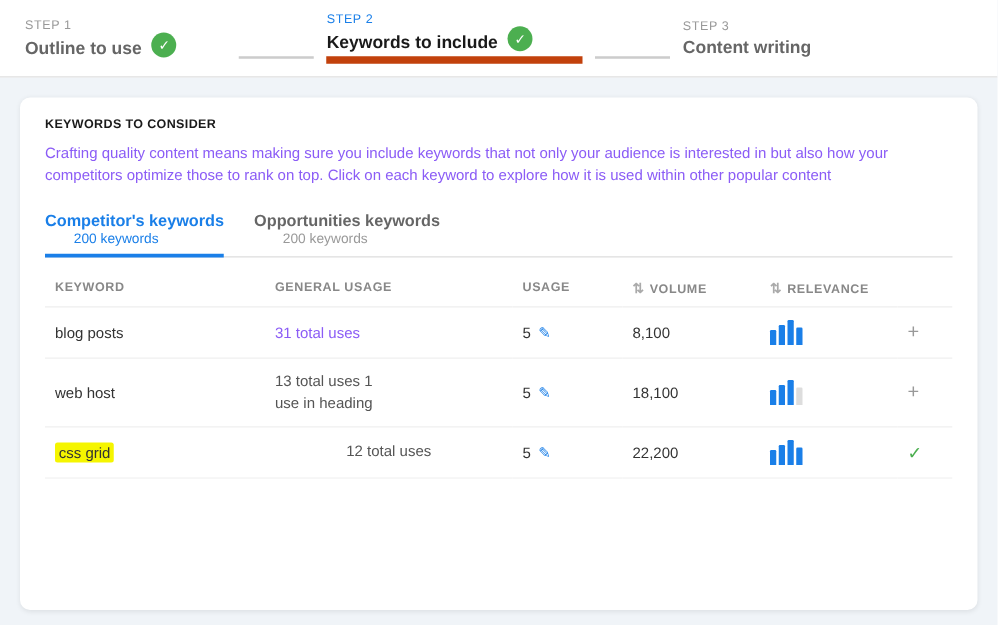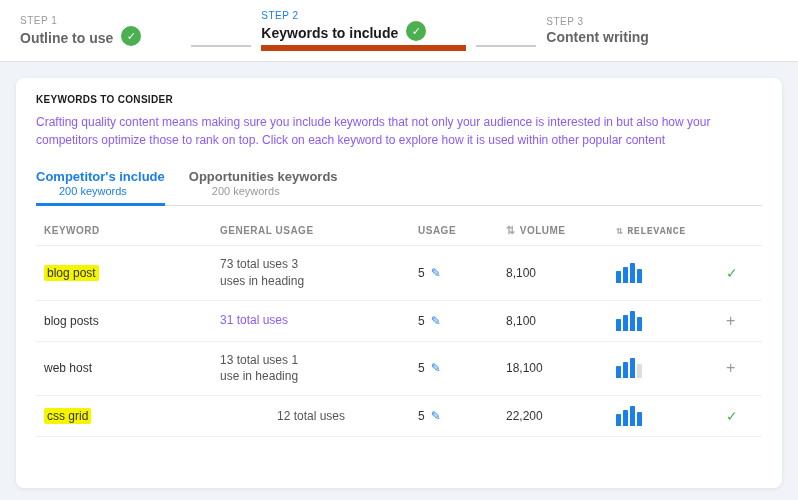--- a/index.html
+++ b/index.html
@@ -221,21 +221,21 @@
     }
     .table-wrapper::-webkit-scrollbar-thumb {
       background: #ccc;
       border-radius: 3px;
     }
 
     .col-keyword { width: 160px; }
     .col-general { width: 180px; }
     .col-usage { width: 80px; }
     .col-volume { width: 100px; }
-    .col-relevance { width: 100px; font-family: Liberation Mono, monospace; }
+    .col-relevance { width: 100px; }
     .col-action { width: 40px; }
   </style>
 </head>
 <body>
 
 <div class="stepper">
   <div class="step">
     <span class="step-number">STEP 1</span>
     <div class="step-header-row">
       <span class="step-label">Outline to use</span>
@@ -262,21 +262,21 @@
     </div>
   </div>
 </div>
 
 <div class="main-card">
   <div class="card-title">KEYWORDS TO CONSIDER</div>
   <div class="card-description">Crafting quality content means making sure you include keywords that not only your audience is interested in but also how your competitors optimize those to rank on top. Click on each keyword to explore how it is used within other popular content</div>
 
   <div class="tabs">
     <div class="tab active">
-      <span>Competitor's include</span>
+      <span>Competitor's keywords</span>
       <span class="tab-count">200 keywords</span>
     </div>
     <div class="tab inactive">
       <span>Opportunities keywords</span>
       <span class="tab-count" style="color:#999;">200 keywords</span>
     </div>
   </div>
 
   <div class="table-wrapper">
     <table class="keywords-table">
@@ -294,40 +294,20 @@
           <th class="col-volume sortable">
             <span class="sort-icon">⇅</span><span>VOLUME</span>
           </th>
           <th class="col-relevance sortable">
             <span class="sort-icon">⇅</span><span>RELEVANCE</span>
           </th>
           <th class="col-action"></th>
         </tr>
       </thead>
       <tbody id="table-body">
-      <tr>
-            <td class="keyword-cell col-keyword"><span class="keyword-highlight-yellow">blog post</span></td>
-            <td class="col-general" style="color: rgb(85, 85, 85); font-size: 12px; line-height: 1.4;">73 total uses 3<br>uses in heading</td>
-            <td class="col-usage">
-              <div class="usage-cell">
-                <span>5</span>
-                <span class="edit-icon">✎</span>
-              </div>
-            </td>
-            <td class="col-volume">8,100</td>
-            <td class="col-relevance">
-              <div class="bar-chart">
-                <div class="bar filled" style="height: 12px;"></div>
-                <div class="bar filled" style="height: 16px;"></div>
-                <div class="bar filled" style="height: 20px;"></div>
-                <div class="bar filled" style="height: 14px;"></div>
-              </div>
-            </td>
-            <td class="col-action"><span class="action-icon">✓</span></td>
-          </tr>
           <tr>
             <td class="keyword-cell col-keyword"><span>blog posts</span></td>
             <td class="col-general" style="color: #8b5cf6; font-size: 12px; line-height: 1.4;">31 total uses</td>
             <td class="col-usage">
               <div class="usage-cell">
                 <span>5</span>
                 <span class="edit-icon">✎</span>
               </div>
             </td>
             <td class="col-volume">8,100</td>

